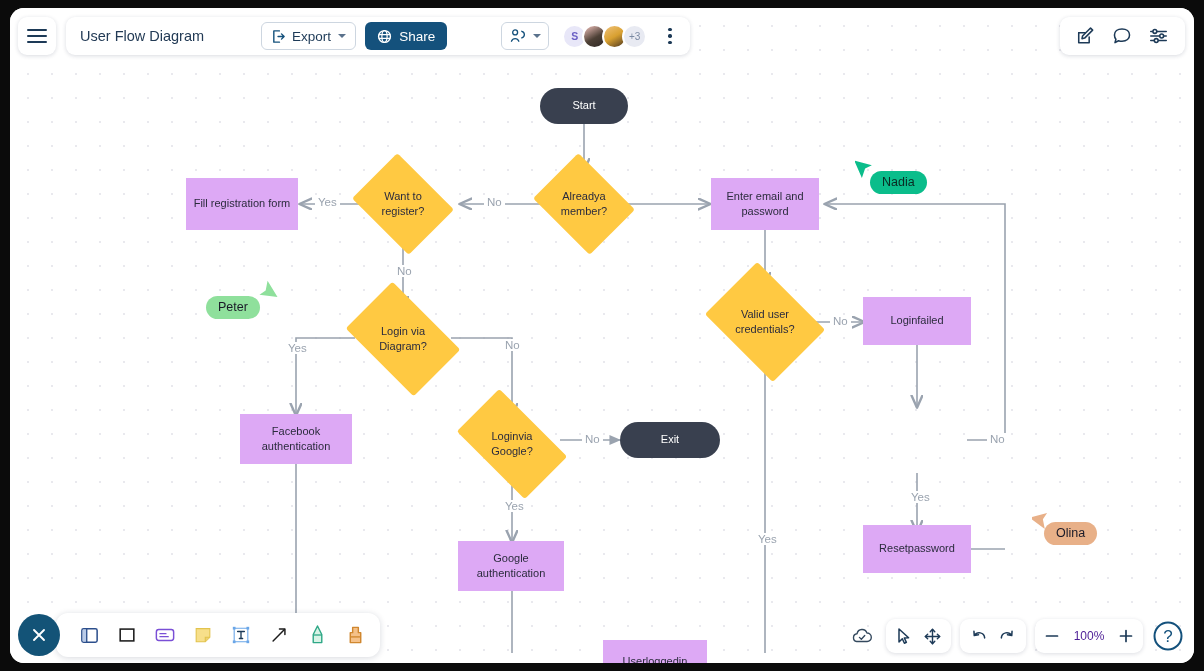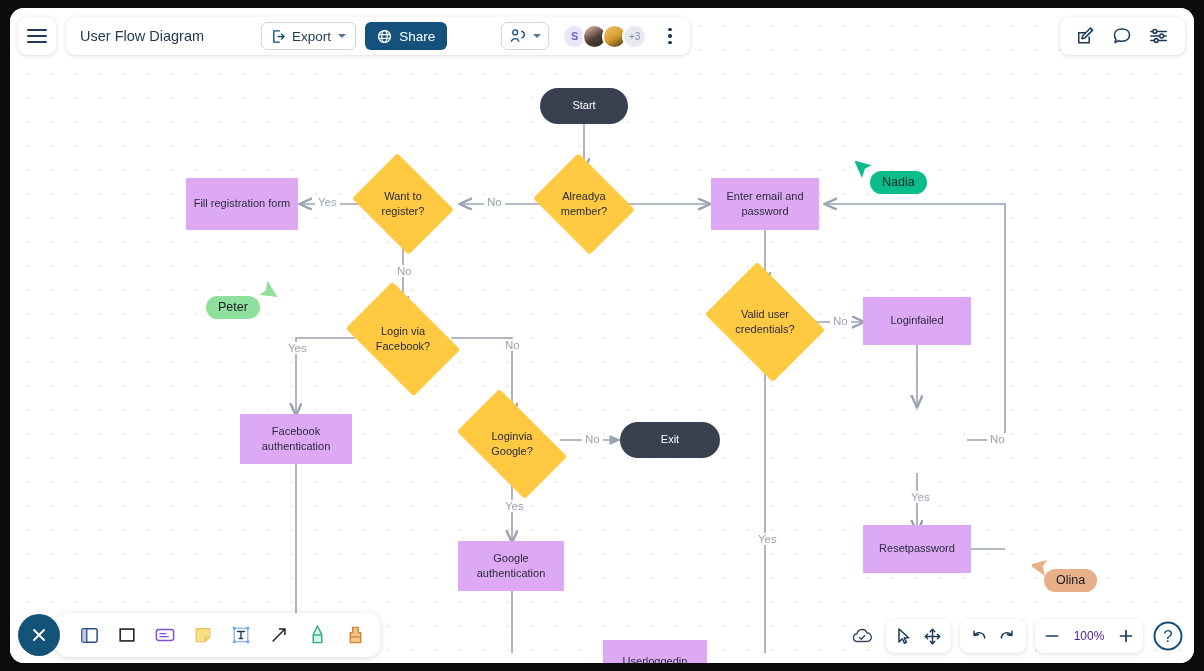--- a/index.html
+++ b/index.html
@@ -334,21 +334,21 @@
       <div class="dia-shape"></div>
       <span class="dia-text">Want to register?</span>
     </div>
 
     <div class="node n-rect" style="left:176px; top:170px; width:112px; height:52px;">
       <span>Fill registration form</span>
     </div>
 
     <div class="node n-diamond" style="left:345px; top:298px; width:96px; height:66px;">
       <div class="dia-shape"></div>
-      <span class="dia-text">Login via Facebook?</span>
+      <span class="dia-text">Login via Diagram?</span>
     </div>
 
     <div class="node n-rect" style="left:230px; top:406px; width:112px; height:50px;">
       <span>Facebook authentication</span>
     </div>
 
     <div class="node n-diamond" style="left:454px; top:406px; width:96px; height:60px;">
       <div class="dia-shape"></div>
       <span class="dia-text">Loginvia Google?</span>
     </div>
@@ -390,21 +390,21 @@
       </svg>
     </div>
 
     <div class="collab" style="left:860px; top:163px;">
       <span class="tag" style="background:#0bbd8b; color:#0a2a22;">Nadia</span>
       <svg class="ptr" style="left:-15px; top:-16px;" width="22" height="24" viewBox="0 0 22 24">
         <path d="M3,21 L2.5,2 L17,13 L9.5,13.5 Z" fill="#0bbd8b" transform="rotate(-22 10 12)"></path>
       </svg>
     </div>
 
-    <div class="collab" style="left:1034px; top:514px;margin-top:47px;">
+    <div class="collab" style="left:1034px; top:514px;">
       <span class="tag" style="background:#e8b088;">Olina</span>
       <svg class="ptr" style="left:-12px; top:-16px;" width="22" height="24" viewBox="0 0 22 24">
         <path d="M3,21 L2.5,2 L17,13 L9.5,13.5 Z" fill="#e8b088" transform="rotate(-52 10 12)"></path>
       </svg>
     </div>
   </div>
 
   <div id="topbar">
 
     <div class="hamburger-btn">

